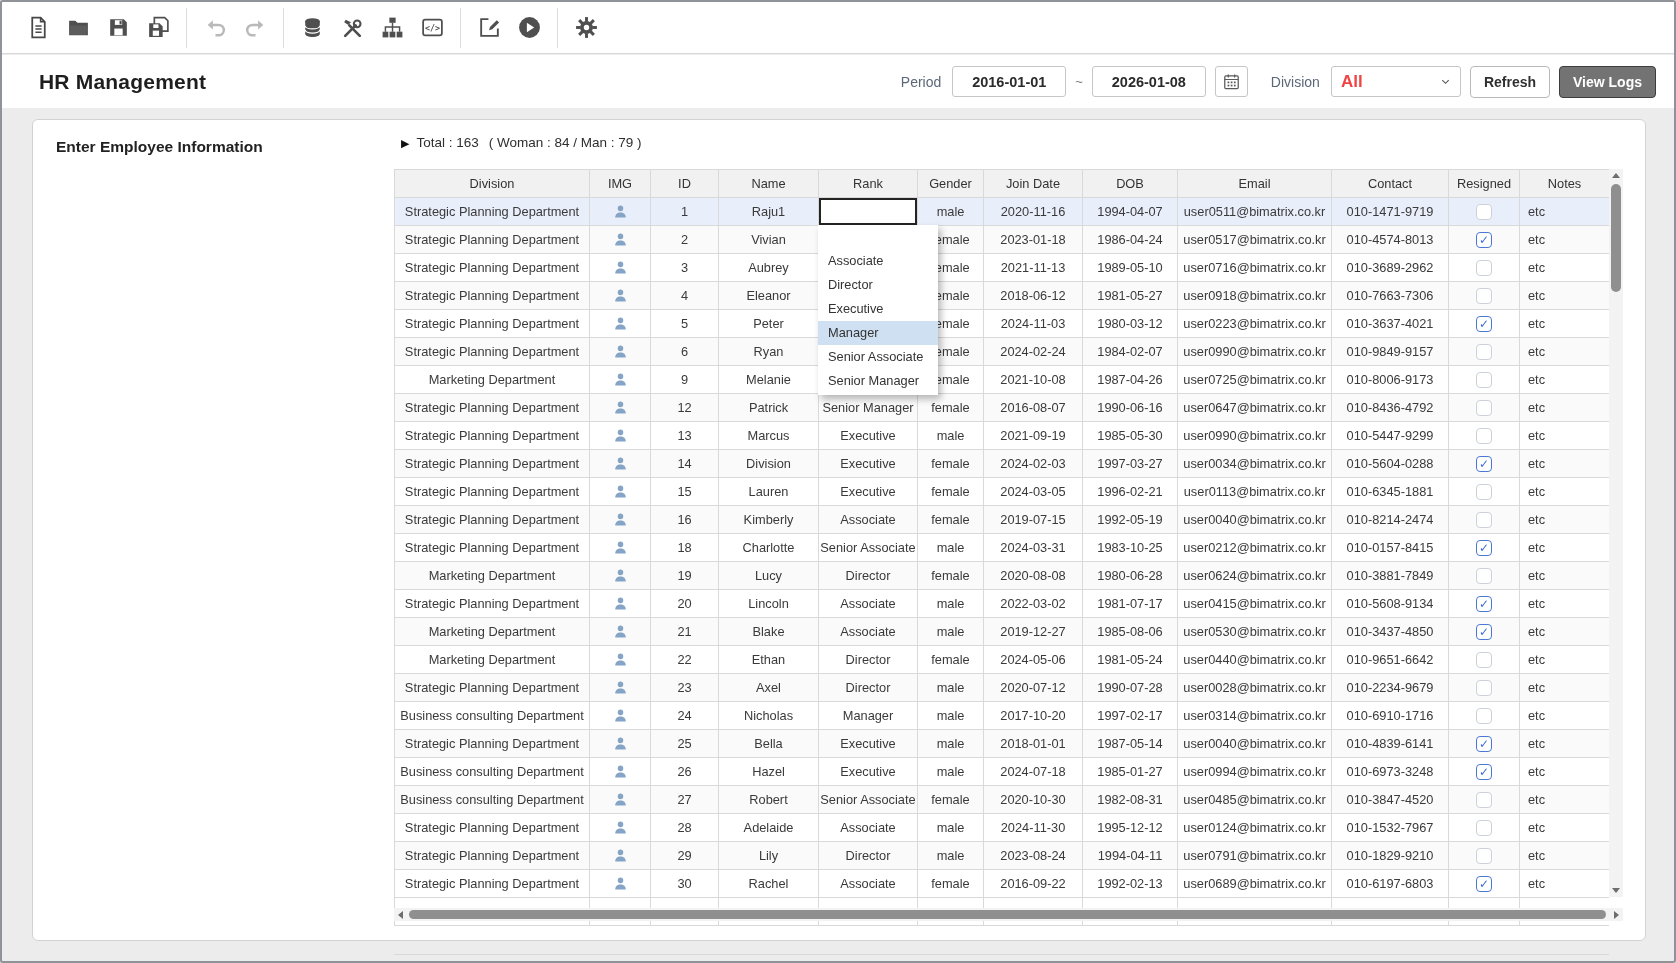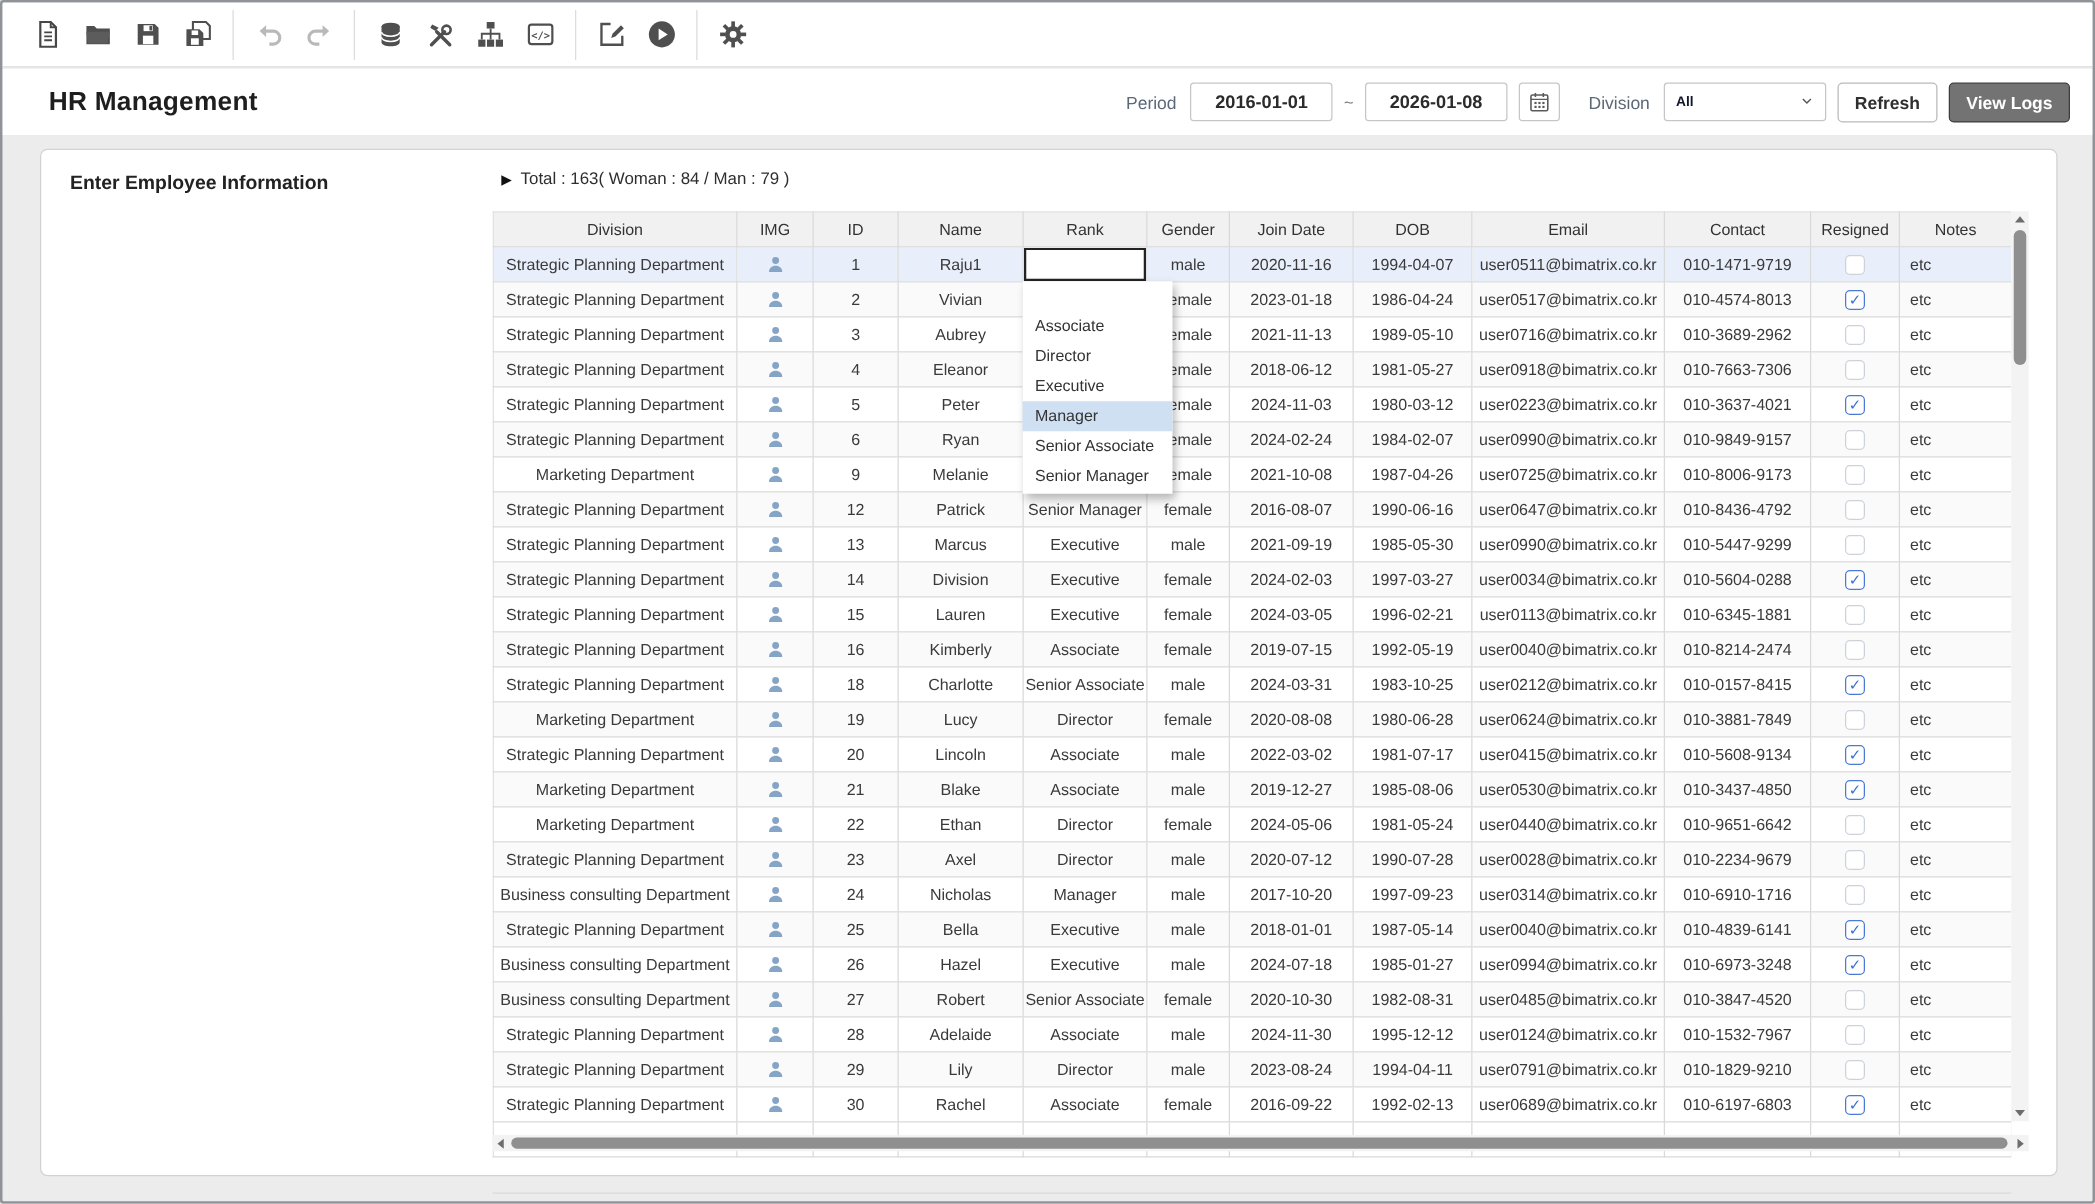--- a/index.html
+++ b/index.html
@@ -21,21 +21,21 @@
   .hdr-right { position:absolute; right:18px; top:0; height:100%; display:flex; align-items:center; gap:9px; }
   .hdr-label { font-size:14px; color:#5b6878; margin-right:2px; }
   .date-input { width:114px; height:31px; border:1px solid #c6c6c6; border-radius:3px; background:#fff;
                 font-size:14.5px; font-weight:bold; color:#2b2b2b; text-align:center;
                 font-family:"Liberation Sans","DejaVu Sans",sans-serif; }
   .tilde { color:#777; font-size:13px; }
   .cal-btn { width:33px; height:31px; border:1px solid #c6c6c6; border-radius:3px; background:#fff;
              display:flex; align-items:center; justify-content:center; cursor:pointer; }
   .select-box { width:130px; height:31px; border:1px solid #c6c6c6; border-radius:3px; background:#fff;
                 display:flex; align-items:center; justify-content:space-between; padding:0 9px; cursor:pointer; }
-  .select-box .val { font-size:11px; font-weight:bold; color:#0f172a; }
+  .select-box .val { font-size:17px; font-weight:bold; color:#ef4444; }
   .btn { height:32px; border:1px solid #b9b9b9; border-radius:4px; background:#fff; padding:0 13px;
          font-size:14px; font-weight:bold; color:#2f2f2f; cursor:pointer;
          font-family:"Liberation Sans","DejaVu Sans",sans-serif; }
   .btn.dark { background:#737373; border-color:#3d3d3d; color:#fff; }
 
   
   .card { position:absolute; left:30px; top:117px; width:1614px; height:822px; background:#fff;
           border:1px solid #d2d2d2; border-radius:6px; }
 
   
@@ -43,21 +43,21 @@
   .entry-box { position:absolute; left:15px; top:48px; width:332px; height:354px;
                border:1px solid #cfcfcf; border-radius:4px; background:#fff; }
   .entry-box .btn { position:absolute; bottom:12px; height:28px; font-size:13.5px; }
   .btn-add { left:24px; }
   .btn-del { right:102px; }
   .btn-save { right:28px; }
 
   
   .summary { position:absolute; left:368px; top:15px; font-size:13.5px; color:#2e2e2e; }
   .summary .marker { font-size:11px; color:#111; margin-right:7px; }
-  .summary .total { }
+  .summary .total { margin-right:10px; }
 
   
   .grid-wrap { position:absolute; left:361px; top:49px; width:1215px; height:786px; overflow:hidden;
                border-bottom:1px solid #d9d9d9; }
   table.grid { border-collapse:collapse; table-layout:fixed; width:1215px; font-size:12.8px; color:#3a3a3a; }
   table.grid th { height:28px; background:#f1f1f2; border:1px solid #d9d9d9; font-weight:normal;
                   color:#333; font-size:12.8px; }
   table.grid td { height:28px; border:1px solid #d9d9d9; text-align:center; overflow:hidden;
                   white-space:nowrap; background:#fff; }
   table.grid tr.alt td { background:#fafafa; }
@@ -623,21 +623,21 @@
               <td>Business consulting Department</td>
               <td class="picon"><span><svg viewBox="0 0 24 24">
                     <circle cx="12" cy="7.6" r="3.9" fill="#86a5c6"></circle>
                     <path d="M4.5 20.5c0-4.3 3.2-7 7.5-7s7.5 2.7 7.5 7z" fill="#86a5c6"></path>
                   </svg></span></td>
               <td>24</td>
               <td>Nicholas</td>
               <td>Manager</td>
               <td>male</td>
               <td>2017-10-20</td>
-              <td>1997-09-23</td>
+              <td>1997-02-17</td>
               <td>user0314@bimatrix.co.kr</td>
               <td>010-6910-1716</td>
               <td>
                 <span class="cb"></span>
               </td>
               <td class="notes">etc</td>
             </tr>
             <tr class="alt">
               <td>Strategic Planning Department</td>
               <td class="picon"><span><svg viewBox="0 0 24 24">

